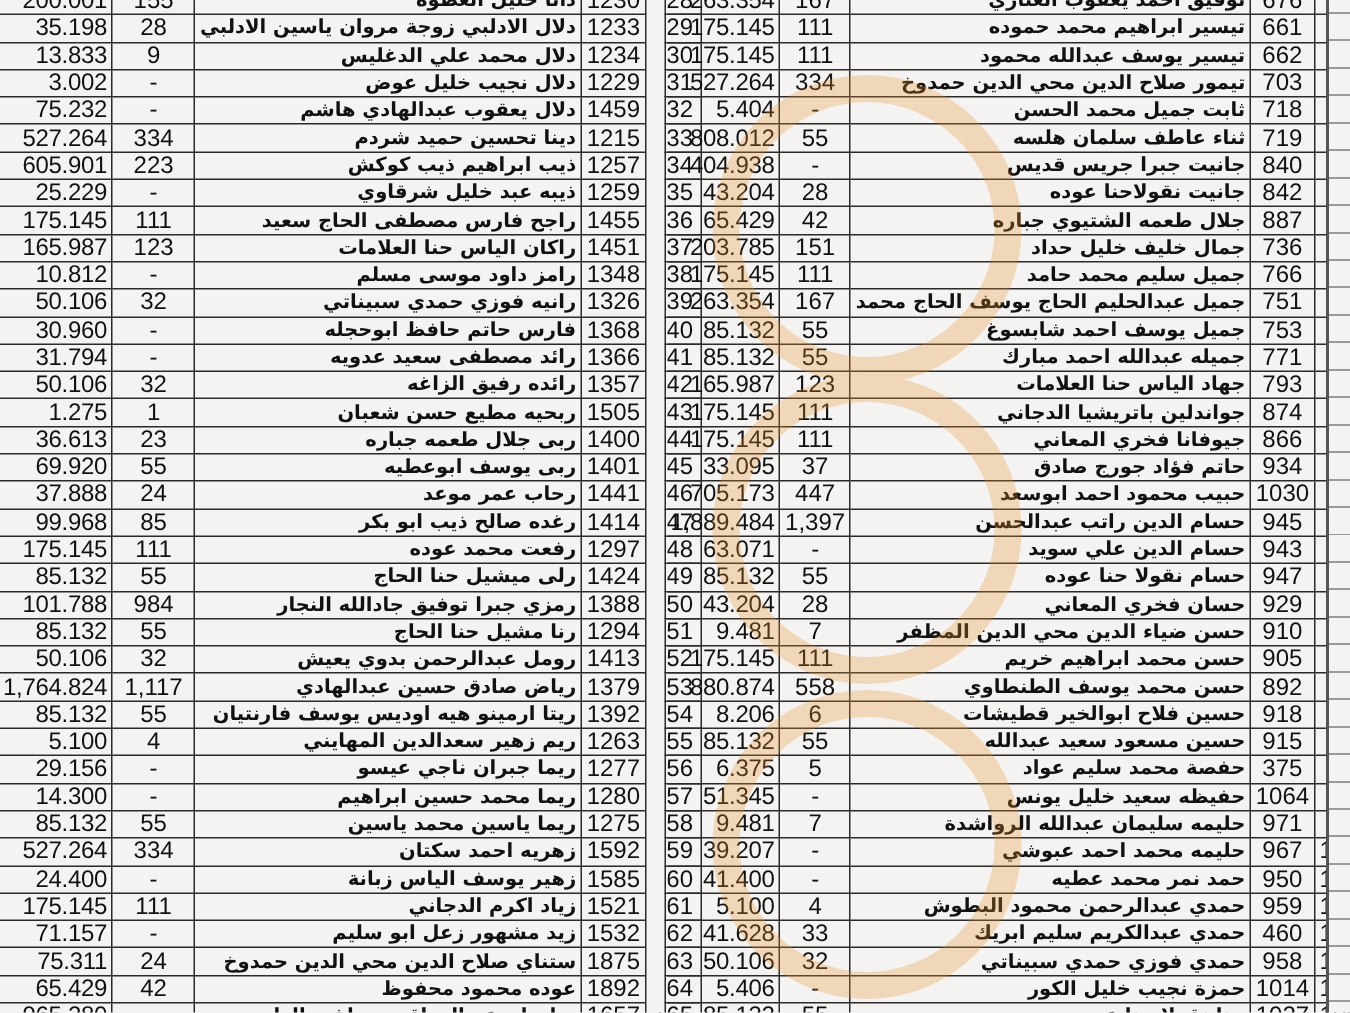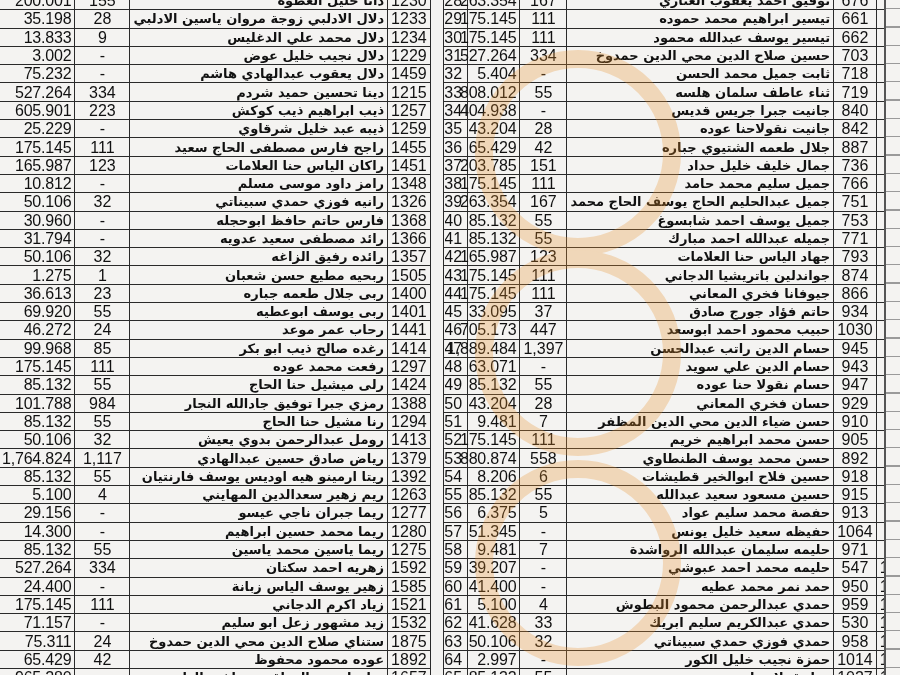--- a/index.html
+++ b/index.html
@@ -151,21 +151,21 @@
           <td class="seq">144</td>
         </tr>
         <tr>
           <td class="num">69.920</td>
           <td class="cnt">55</td>
           <td class="name">ربى يوسف ابوعطيه</td>
           <td class="id">1401</td>
           <td class="seq">145</td>
         </tr>
         <tr>
-          <td class="num">46.272</td>
+          <td class="num">37.888</td>
           <td class="cnt">24</td>
           <td class="name">رحاب عمر موعد</td>
           <td class="id">1441</td>
           <td class="seq">146</td>
         </tr>
         <tr>
           <td class="num">99.968</td>
           <td class="cnt">85</td>
           <td class="name">رغده صالح ذيب ابو بكر</td>
           <td class="id">1414</td>
@@ -328,21 +328,21 @@
         <tr>
           <td class="num">175.145</td>
           <td class="cnt">111</td>
           <td class="name">تيسير يوسف عبدالله محمود</td>
           <td class="id">662</td>
           <td class="seq">71</td>
         </tr>
         <tr>
           <td class="num">527.264</td>
           <td class="cnt">334</td>
-          <td class="name">حسين صلاح الدين محي الدين حمدوخ</td>
+          <td class="name">تيمور صلاح الدين محي الدين حمدوخ</td>
           <td class="id">703</td>
           <td class="seq">72</td>
         </tr>
         <tr>
           <td class="num">5.404</td>
           <td class="cnt">-</td>
           <td class="name">ثابت جميل محمد الحسن</td>
           <td class="id">718</td>
           <td class="seq">73</td>
         </tr>
@@ -504,74 +504,74 @@
           <td class="num">85.132</td>
           <td class="cnt">55</td>
           <td class="name">حسين مسعود سعيد عبدالله</td>
           <td class="id">915</td>
           <td class="seq">96</td>
         </tr>
         <tr>
           <td class="num">6.375</td>
           <td class="cnt">5</td>
           <td class="name">حفصة محمد سليم عواد</td>
-          <td class="id">913</td>
+          <td class="id">375</td>
           <td class="seq">97</td>
         </tr>
         <tr>
           <td class="num">51.345</td>
           <td class="cnt">-</td>
           <td class="name">حفيظه سعيد خليل يونس</td>
           <td class="id">1064</td>
           <td class="seq">98</td>
         </tr>
         <tr>
           <td class="num">9.481</td>
           <td class="cnt">7</td>
           <td class="name">حليمه سليمان عبدالله الرواشدة</td>
           <td class="id">971</td>
           <td class="seq">99</td>
         </tr>
         <tr>
           <td class="num">39.207</td>
           <td class="cnt">-</td>
           <td class="name">حليمه محمد احمد عبوشي</td>
-          <td class="id">547</td>
+          <td class="id">967</td>
           <td class="seq">100</td>
         </tr>
         <tr>
           <td class="num">41.400</td>
           <td class="cnt">-</td>
           <td class="name">حمد نمر محمد عطيه</td>
           <td class="id">950</td>
           <td class="seq">101</td>
         </tr>
         <tr>
           <td class="num">5.100</td>
           <td class="cnt">4</td>
           <td class="name">حمدي عبدالرحمن محمود البطوش</td>
           <td class="id">959</td>
           <td class="seq">102</td>
         </tr>
         <tr>
           <td class="num">41.628</td>
           <td class="cnt">33</td>
           <td class="name">حمدي عبدالكريم سليم ابريك</td>
-          <td class="id">530</td>
+          <td class="id">460</td>
           <td class="seq">103</td>
         </tr>
         <tr>
           <td class="num">50.106</td>
           <td class="cnt">32</td>
           <td class="name">حمدي فوزي حمدي سبيناتي</td>
           <td class="id">958</td>
           <td class="seq">104</td>
         </tr>
         <tr>
-          <td class="num">2.997</td>
+          <td class="num">5.406</td>
           <td class="cnt">-</td>
           <td class="name">حمزة نجيب خليل الكور</td>
           <td class="id">1014</td>
           <td class="seq">105</td>
         </tr>
         <tr>
           <td class="num">85.132</td>
           <td class="cnt">55</td>
           <td class="name">حنا نقولا حنا عوده</td>
           <td class="id">1027</td>

